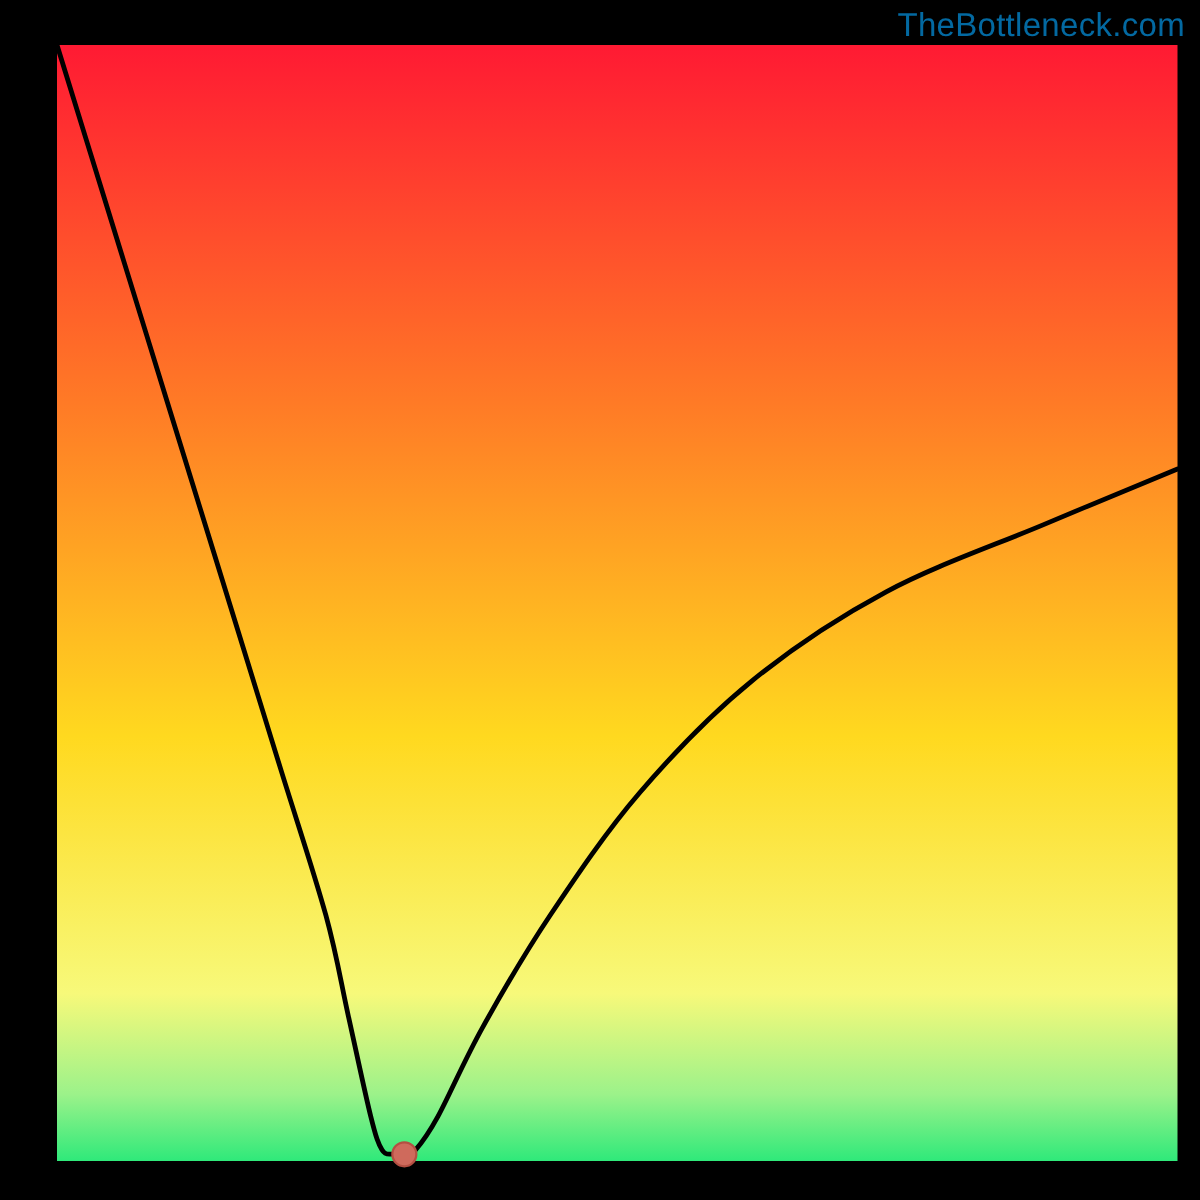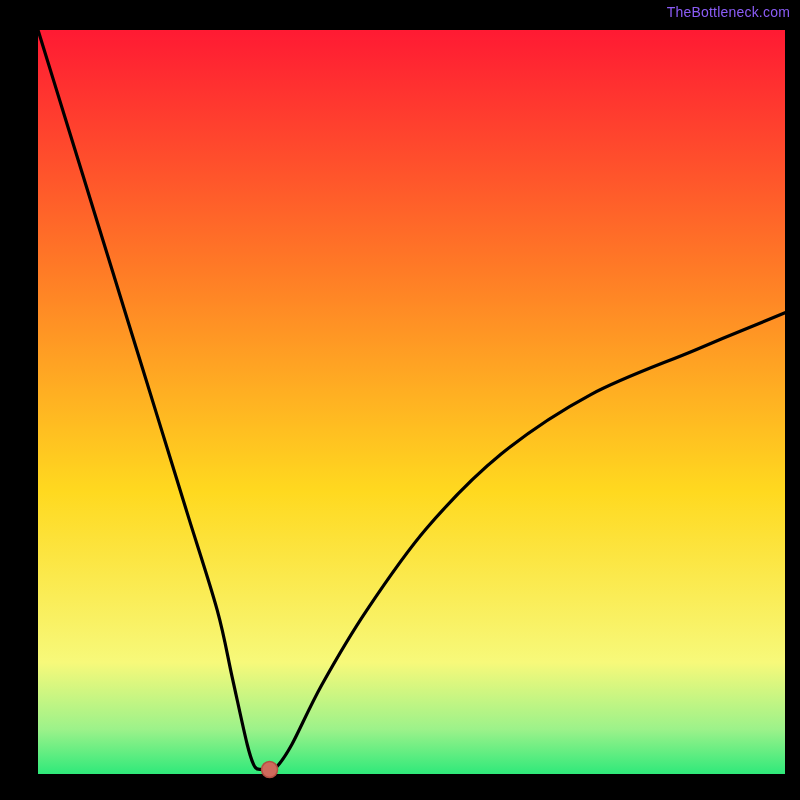--- a/index.html
+++ b/index.html
@@ -14,22 +14,22 @@
   .frame {
     position: relative;
     width: 800px;
     height: 800px;
     background: #000;
   }
   .attribution {
     position: absolute;
     top: 4px;
     right: 10px;
-    color: #8b5cf6;
-    font-size: 14px;
+    color: #0369a1;
+    font-size: 22px;
     font-weight: 400;
     letter-spacing: 0.2px;
     z-index: 5;
   }
   svg {
     position: absolute;
     top: 0;
     left: 0;
   }
 </style>

